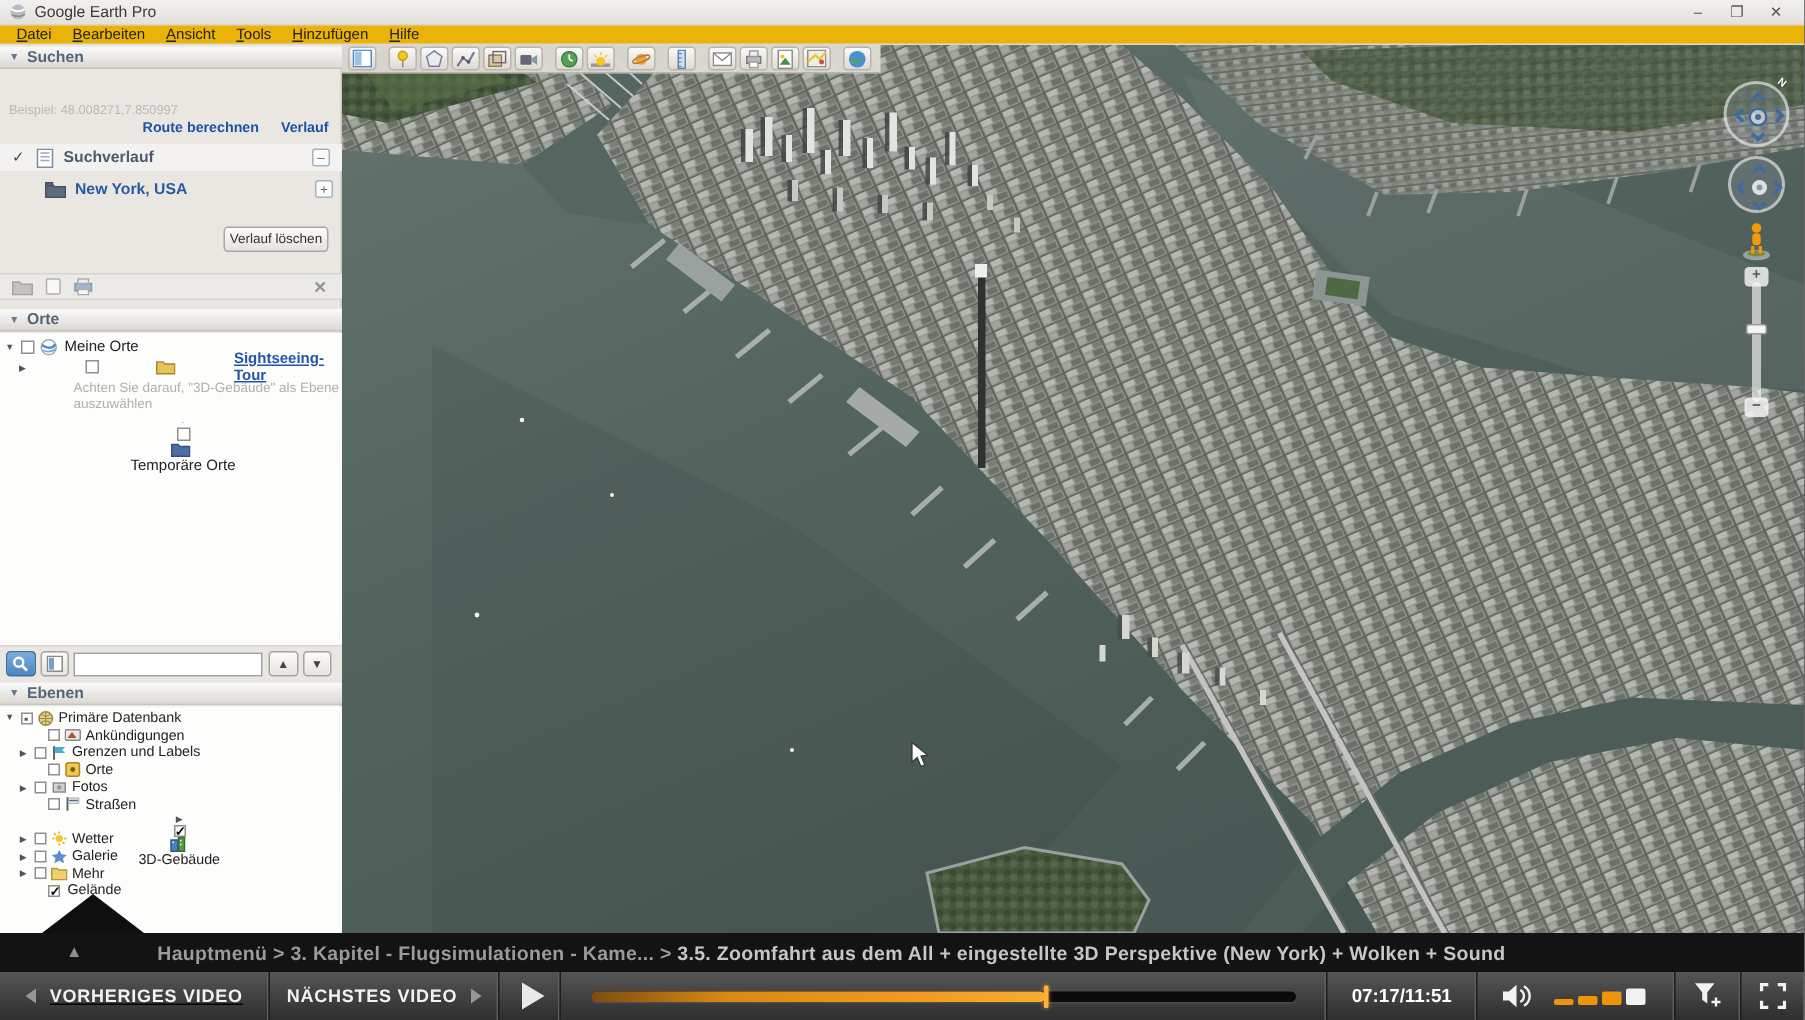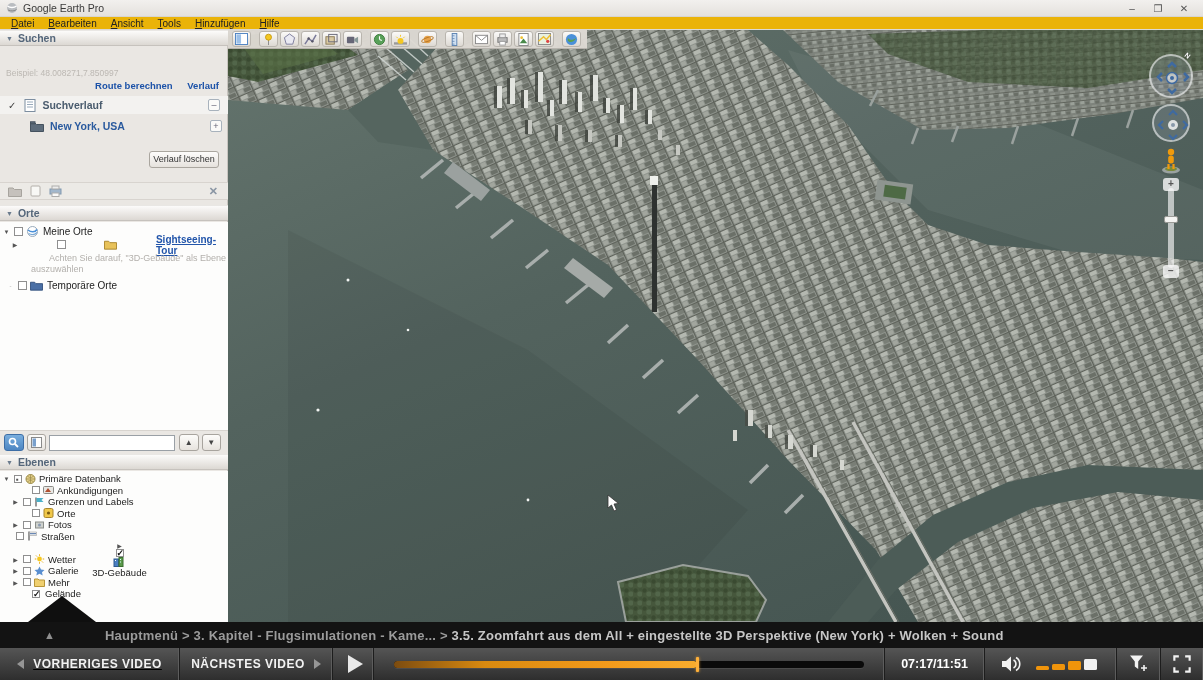--- a/index.html
+++ b/index.html
@@ -203,22 +203,22 @@
         </div>
         <div class="trow" style="padding-left:11px;gap:35px;">
           <span class="exp">▶</span>
           <span class="cb" data-checked="false"></span>
           <svg class="ticon" viewBox="0 0 14 11">
               <path d="M0.5 2 L5 2 L6.5 3.5 L13.5 3.5 L13.5 10.5 L0.5 10.5 Z" fill="#e8c25a" stroke="#a8842a"></path>
             </svg>
           <span class="link-blue">Sightseeing-Tour</span>
         </div>
         <div class="note" style="padding-left:49px; margin-top:2px;">Achten Sie darauf, "3D-Gebäude" als Ebene</div>
-        <div class="note" style="padding-left:31px;">auszuwählen</div>
-        <div class="trow" style="padding-left:6px; margin-top:4px;">
+        <div class="note" style="padding-left:49px;">auszuwählen</div>
+        <div class="trow" style="padding-left:16px; margin-top:4px;flex-direction:column;">
           <span class="exp" style="color:#aaa;">-</span>
           <span class="cb" data-checked="false"></span>
           <svg class="ticon" viewBox="0 0 14 11">
               <path d="M0.5 2 L5 2 L6.5 3.5 L13.5 3.5 L13.5 10.5 L0.5 10.5 Z" fill="#4a6fa5" stroke="#34517d"></path>
             </svg>
           <span>Temporäre Orte</span>
         </div>
       </div>
 
       <div class="finder">
@@ -286,21 +286,21 @@
         </div>
         <div class="trow" style="padding-left:11px;">
           <span class="exp">▶</span>
           <span class="cb" data-checked="false"></span>
           <svg class="ticon" viewBox="0 0 11 10">
               <rect x="1.5" y="2" width="8" height="6" fill="#cfd2ce" stroke="#8a8d89"></rect>
               <circle cx="5.5" cy="5" r="1.5" fill="#8a9ab0"></circle>
             </svg>
           <span>Fotos</span>
         </div>
-        <div class="trow" style="padding-left:4px;">
+        <div class="trow" style="padding-left:20px;">
           <span class="exp"></span>
           <span class="cb" data-checked="false"></span>
           <svg class="ticon" viewBox="0 0 11 10">
               <line x1="2" y1="0.5" x2="2" y2="9.5" stroke="#555" stroke-width="1.2"></line>
               <polygon points="2.5,1 9.5,1 9.5,4.5 2.5,4.5" fill="#f4f4f2" stroke="#888" stroke-width="0.5"></polygon>
               <line x1="3" y1="2.7" x2="9" y2="2.7" stroke="#4a6fa5"></line>
             </svg>
           <span>Straßen</span>
         </div>
         <div class="trow" style="padding-left:11px;flex-direction:column;">

